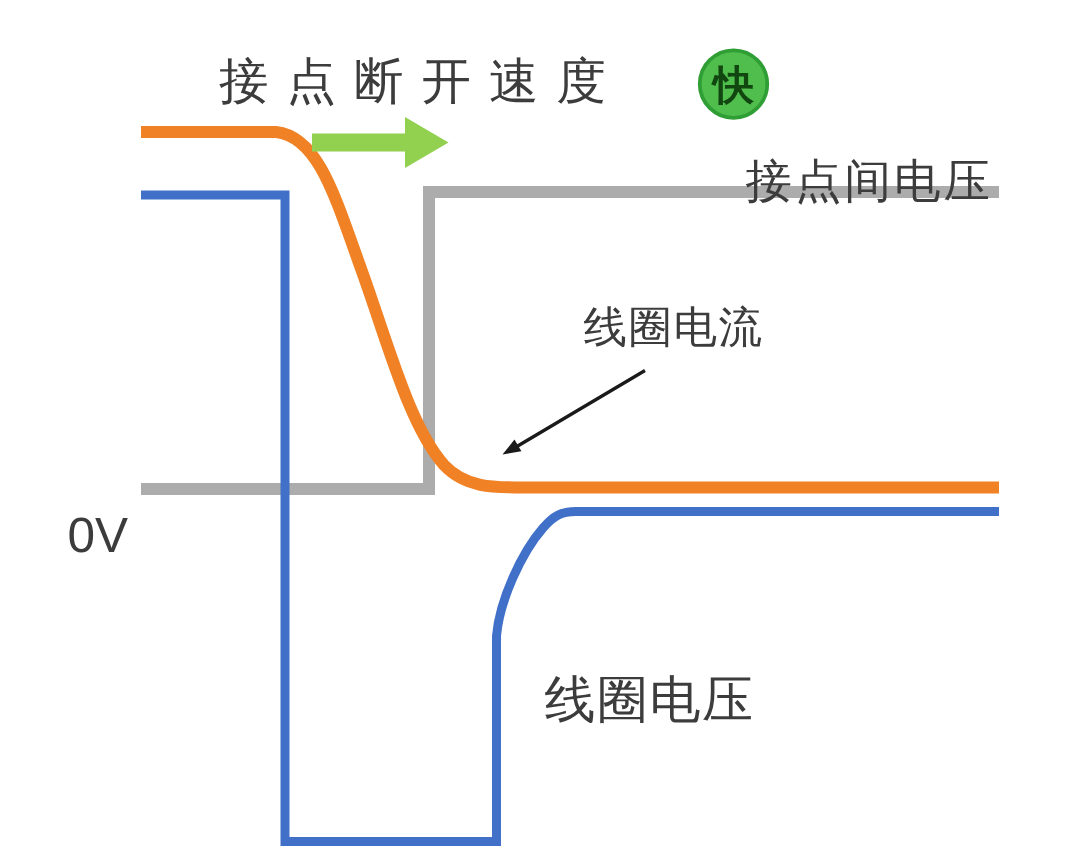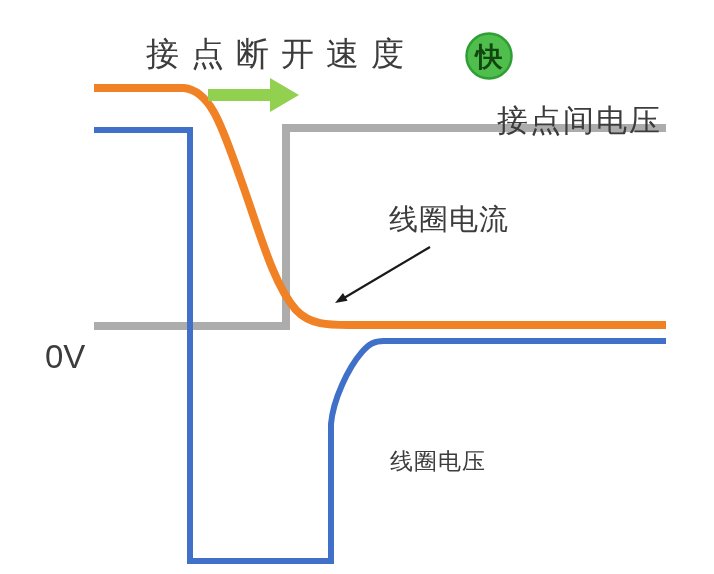--- a/index.html
+++ b/index.html
@@ -16,21 +16,21 @@
     position: absolute;
     color: #3C3C3C;
     font-weight: 500;
     white-space: nowrap;
     line-height: 1.1;
   }
   .lbl.heading   { left: 146px; top: 36px;  font-size: 33px; letter-spacing: 12px; }
   .lbl.contact-v { left: 497px; top: 72px;  font-size: 31px; letter-spacing: 2px; margin-top: 32px; }
   .lbl.coil-i    { left: 389px; top: 204px; font-size: 29px; letter-spacing: 1px; }
   .lbl.zero      { left: 45px;  top: 307px; font-size: 33px; letter-spacing: 0; margin-top: 32px; }
-  .lbl.coil-v    { left: 363px; top: 449px; font-size: 23px; letter-spacing: 1px; margin-left: 27px; }
+  .lbl.coil-v    { left: 363px; top: 449px; font-size: 34px; letter-spacing: 1px; }
   .badge-text { font-family: "Liberation Sans", "DejaVu Sans", sans-serif; font-weight: bold; }
 </style>
 </head>
 <body>
 
 <div class="stage">
 
   <svg width="714" height="574" viewBox="0 0 714 574">
 
     <path fill="none" stroke-linecap="butt" stroke-linejoin="miter" d="M 94 326 H 286 V 128 H 666" stroke="#ACACAC" stroke-width="8"></path>

